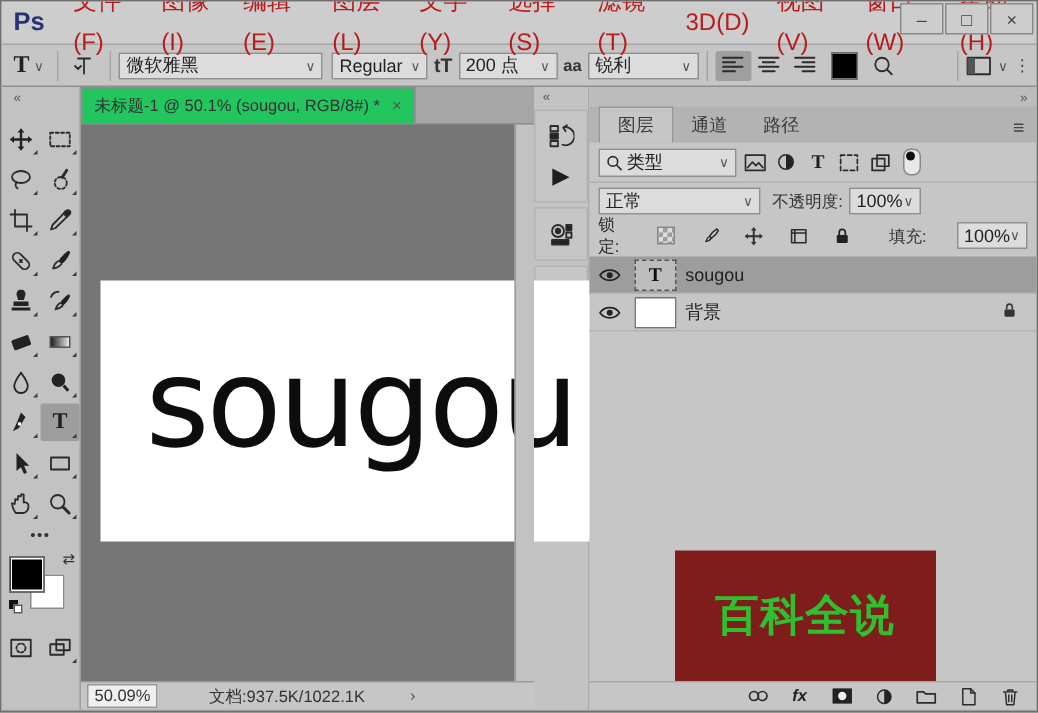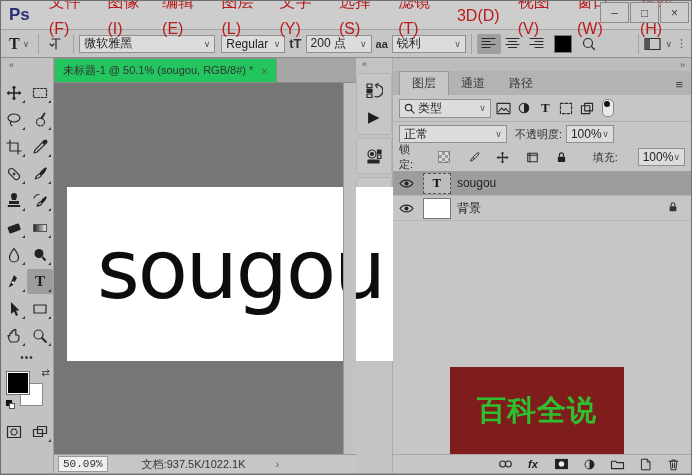--- a/index.html
+++ b/index.html
@@ -52,21 +52,21 @@
   
   .docarea{width:380px;display:flex;flex-direction:column;background:#a6a6a6;}
   .tabstrip{height:24px;background:#a6a6a6;display:flex;align-items:flex-end;}
   .doc-tab{height:23px;background:#22c55e;border:1px solid #8e8e8e;border-bottom:none;display:flex;align-items:center;padding:0 8px;font-size:11px;color:#333;margin-left:0;white-space:nowrap;}
   .doc-tab .close{margin-left:8px;color:#555;font-size:11px;}
   .canvas{flex:1;background:#767676;position:relative;border-top:1px solid #8e8e8e;}
   .vscroll{position:absolute;right:0;top:0;bottom:0;width:12px;background:#c2c2c2;border-left:1px solid #9a9a9a;}
   .docpage{position:absolute;left:13px;top:104px;width:347px;height:174px;background:#ffffff;display:flex;align-items:center;justify-content:center;}
   .docpage span{font-family:"DejaVu Sans",sans-serif;font-size:82px;color:#0d0d0d;letter-spacing:-2px;line-height:1;transform:translateY(-4px);}
   .statusbar{height:18px;background:#c6c6c6;border-top:1px solid #9a9a9a;display:flex;align-items:center;font-size:11px;color:#333;}
-  .zoombox{background:#efefef;border:1px solid #999;height:14px;line-height:14px;padding:0 4px;margin-left:4px;font-family:Liberation Mono, monospace;}
+  .zoombox{background:#efefef;border:1px solid #999;height:14px;line-height:14px;padding:0 4px;margin-left:4px;}
   .docinfo{margin-left:34px;}
   .status-chev{margin-left:30px;color:#555;}
   
   .iconstrip{width:38px;background:#c3c3c3;border-right:1px solid #ababab;display:flex;flex-direction:column;align-items:center;}
   .strip-head{align-self:flex-start;font-size:9px;color:#555;padding:1px 0 1px 6px;}
   .strip-group{width:34px;border:1px solid #b4b4b4;border-radius:2px;display:flex;flex-direction:column;align-items:center;padding:4px 0;margin-top:3px;background:#c6c6c6;}
   .strip-btn{width:26px;height:26px;display:flex;align-items:center;justify-content:center;}
   .play{font-size:15px;color:#1e1e1e;}
   
   .dock{flex:1;background:#c6c6c6;display:flex;flex-direction:column;position:relative;}

